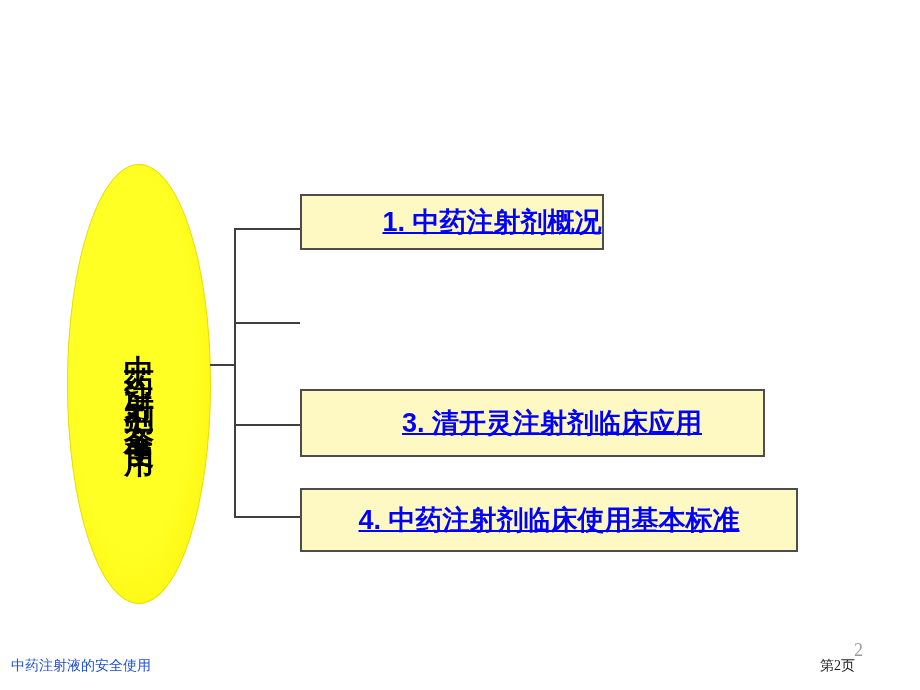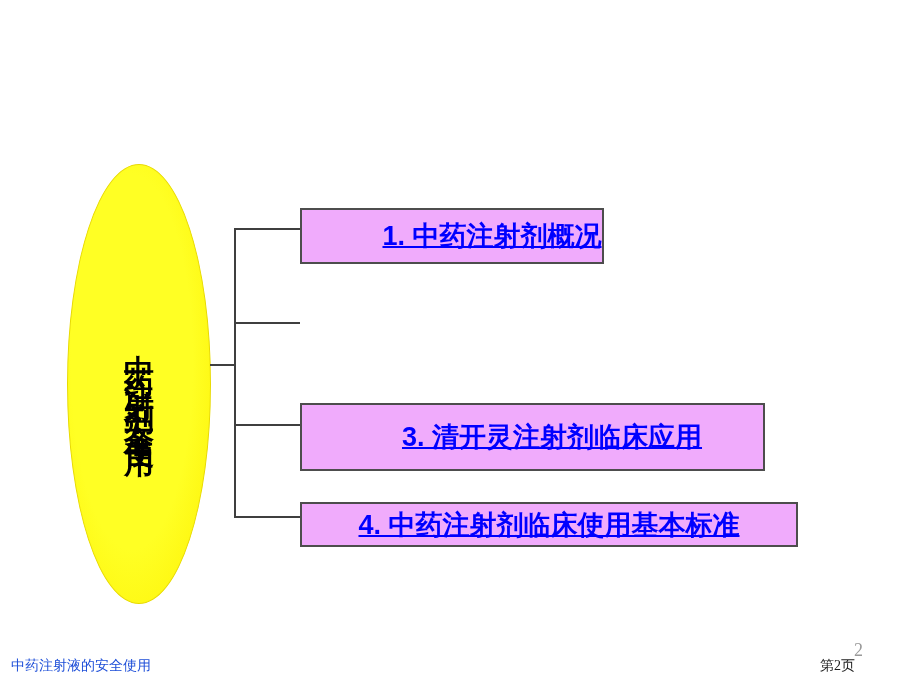--- a/index.html
+++ b/index.html
@@ -50,41 +50,40 @@
   }
 
   .conn {
     position: absolute;
     background: #3f3f3f;
   }
 
   .node {
     position: absolute;
     left: 300px;
-    background: #f0abfc;
+    background: #fef9c3;
     border: 2px solid #4d4d4d;
     box-sizing: border-box;
     display: flex;
     align-items: center;
     justify-content: center;
-    margin-top: 14px;
   }
   .node a {
     color: #0000ff;
     font-weight: 700;
     font-size: 27px;
     text-decoration: underline;
     text-decoration-thickness: 2px;
     cursor: pointer;
     white-space: nowrap;
   }
   .node1 { top: 194px; width: 304px; height: 56px; padding-left: 80px; }
   .node2 { top: 288px; width: 503px; height: 62px; }
   .node3 { top: 389px; width: 465px; height: 68px; padding-left: 39px; }
-  .node4 { top: 488px; width: 498px; height: 45px; }
+  .node4 { top: 488px; width: 498px; height: 64px; }
 
   .trunk  { left: 234px; top: 228px; width: 2px;  height: 290px; }
   .stub   { left: 210px; top: 364px; width: 26px; height: 2px; }
   .branch1{ left: 234px; top: 228px; width: 66px; height: 2px; }
   .branch2{ left: 234px; top: 322px; width: 66px; height: 2px; }
   .branch3{ left: 234px; top: 424px; width: 66px; height: 2px; }
   .branch4{ left: 234px; top: 516px; width: 66px; height: 2px; }
 
   .footer {
     position: absolute;

